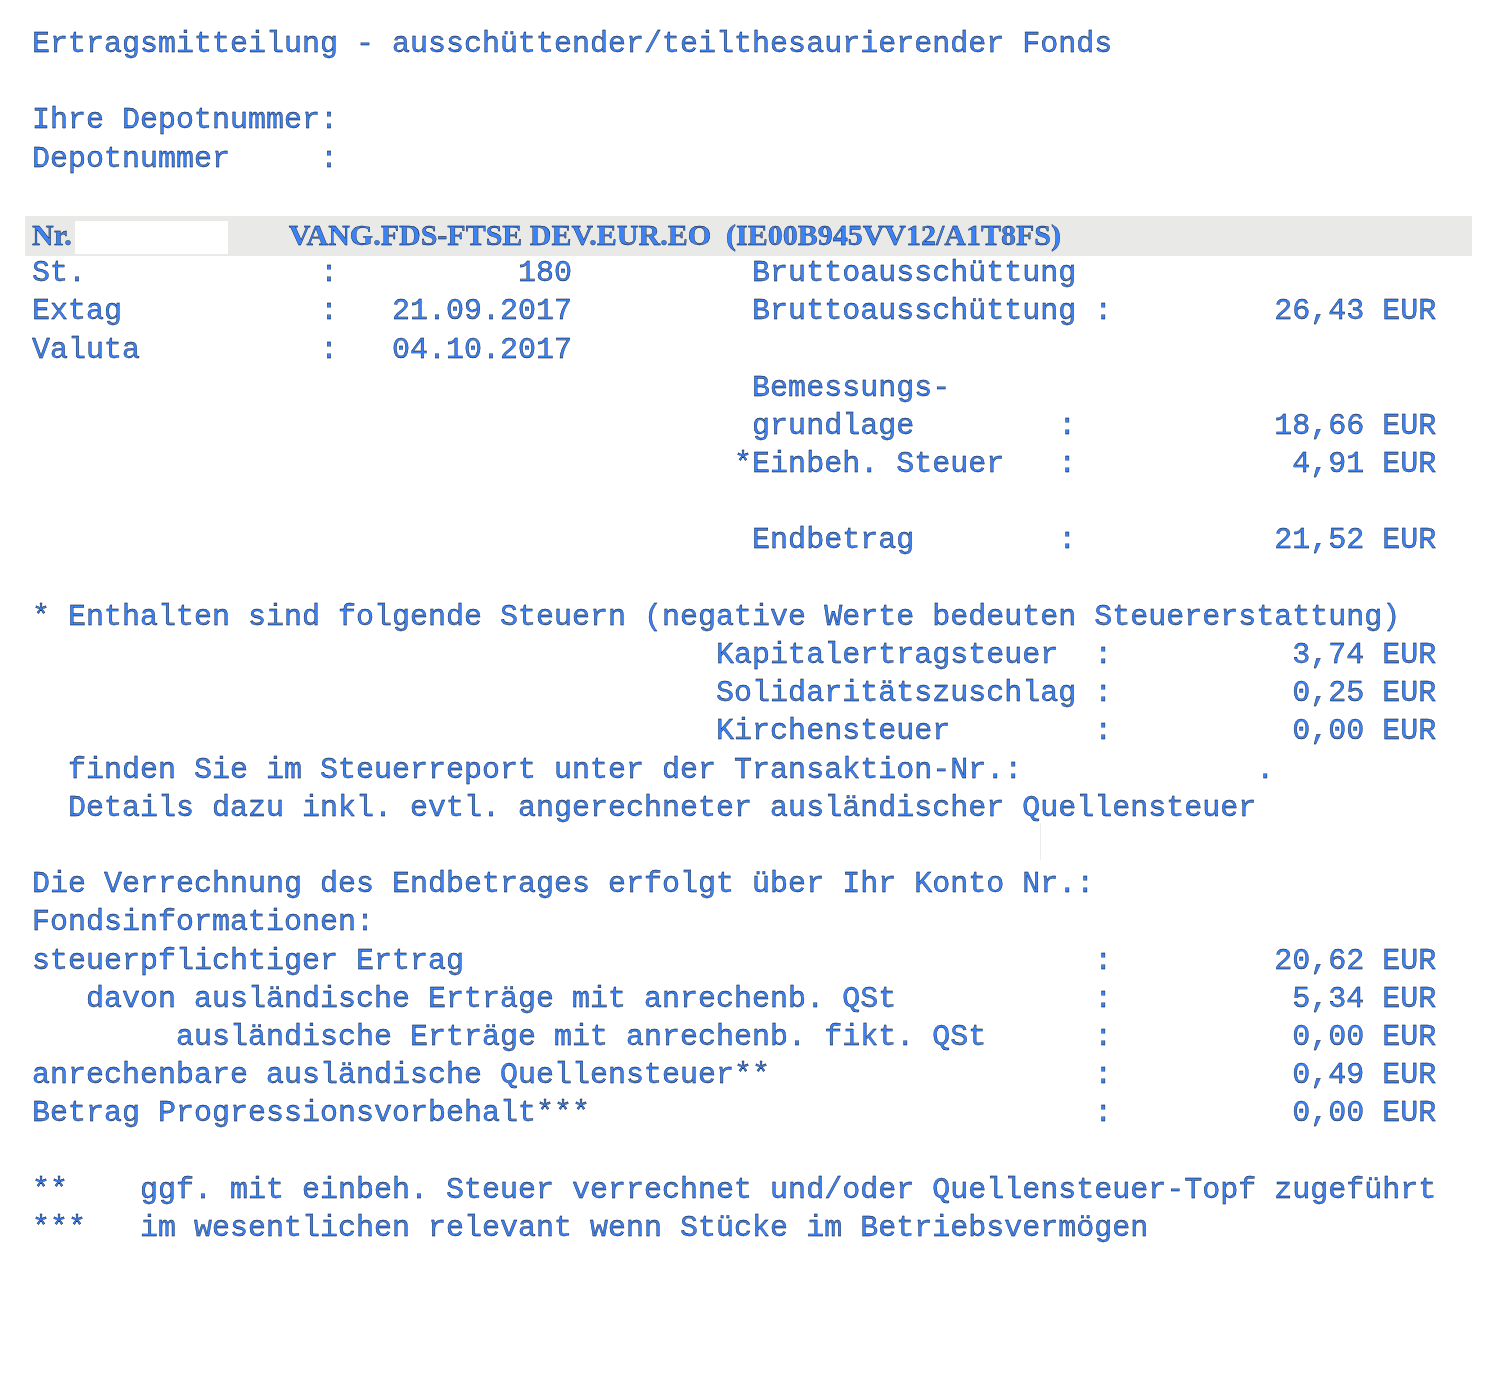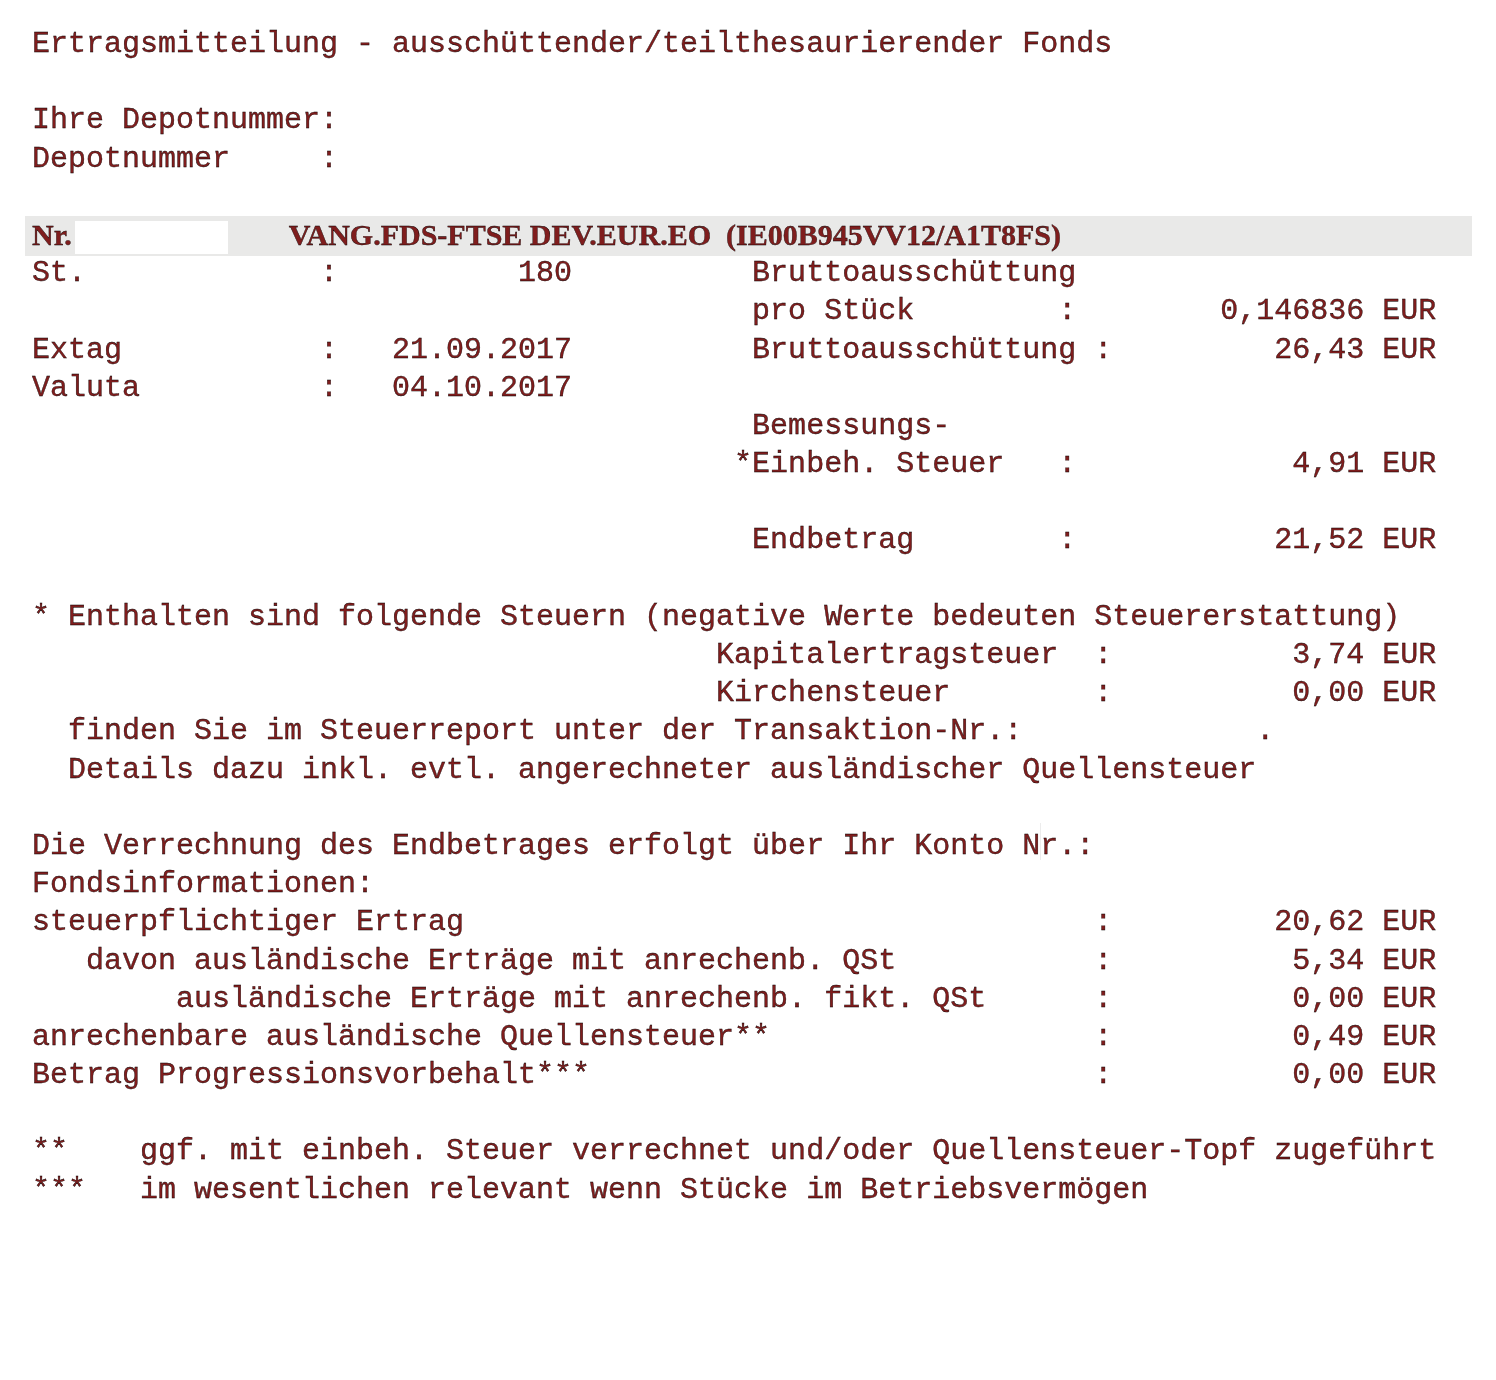--- a/index.html
+++ b/index.html
@@ -8,21 +8,21 @@
     background: #ffffff;
   }
   .page {
     position: relative;
     width: 1496px;
     height: 1380px;
     background: #ffffff;
     overflow: hidden;
     font-family: "Liberation Mono", "DejaVu Sans Mono", monospace;
     font-size: 30px;
-    color: #7f1d1d;
+    color: #3b82f6;
     -webkit-text-stroke: 0.35px #000000;
   }
   .hl-bar {
     position: absolute;
     left: 25px;
     top: 216px;
     width: 1447px;
     height: 40px;
     background: #e9e9e8;
     z-index: 0;
@@ -72,30 +72,31 @@
   <div class="redact redact-txn"></div>
 
   <div class="doc-text">
     <div class="ln">Ertragsmitteilung - ausschüttender/teilthesaurierender Fonds</div>
     <div class="ln"></div>
     <div class="ln">Ihre Depotnummer:</div>
     <div class="ln">Depotnummer     :</div>
     <div class="ln"></div>
     <div class="ln bold">Nr.                             VANG.FDS-FTSE DEV.EUR.EO  (IE00B945VV12/A1T8FS)</div>
     <div class="ln">St.             :          180          Bruttoausschüttung</div>
-    <div class="ln">                                        pro Stück        :        0,146836 EUR</div>
     <div class="ln">Extag           :   21.09.2017          Bruttoausschüttung :         26,43 EUR</div>
     <div class="ln">Valuta          :   04.10.2017</div>
     <div class="ln">                                        Bemessungs-</div>
+    <div class="ln">                                        grundlage        :           18,66 EUR</div>
     <div class="ln">                                       *Einbeh. Steuer   :            4,91 EUR</div>
     <div class="ln"></div>
     <div class="ln">                                        Endbetrag        :           21,52 EUR</div>
     <div class="ln"></div>
     <div class="ln">* Enthalten sind folgende Steuern (negative Werte bedeuten Steuererstattung)</div>
     <div class="ln">                                      Kapitalertragsteuer  :          3,74 EUR</div>
+    <div class="ln">                                      Solidaritätszuschlag :          0,25 EUR</div>
     <div class="ln">                                      Kirchensteuer        :          0,00 EUR</div>
     <div class="ln">  finden Sie im Steuerreport unter der Transaktion-Nr.:             .</div>
     <div class="ln">  Details dazu inkl. evtl. angerechneter ausländischer Quellensteuer</div>
     <div class="ln"></div>
     <div class="ln">Die Verrechnung des Endbetrages erfolgt über Ihr Konto Nr.:</div>
     <div class="ln">Fondsinformationen:</div>
     <div class="ln">steuerpflichtiger Ertrag                                   :         20,62 EUR</div>
     <div class="ln">   davon ausländische Erträge mit anrechenb. QSt           :          5,34 EUR</div>
     <div class="ln">        ausländische Erträge mit anrechenb. fikt. QSt      :          0,00 EUR</div>
     <div class="ln">anrechenbare ausländische Quellensteuer**                  :          0,49 EUR</div>

